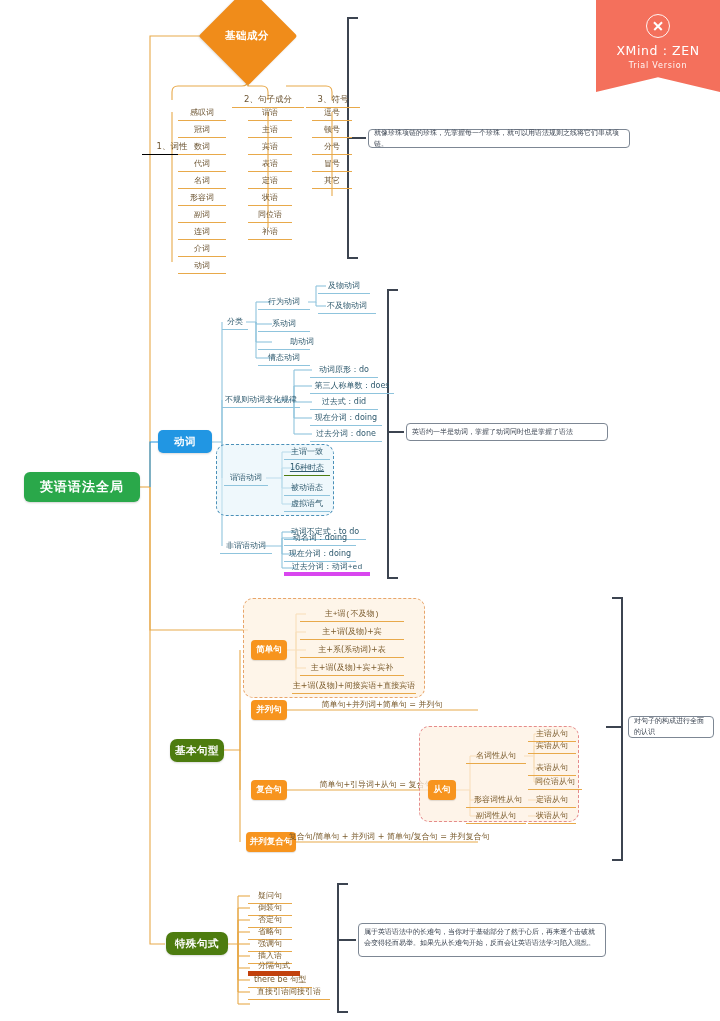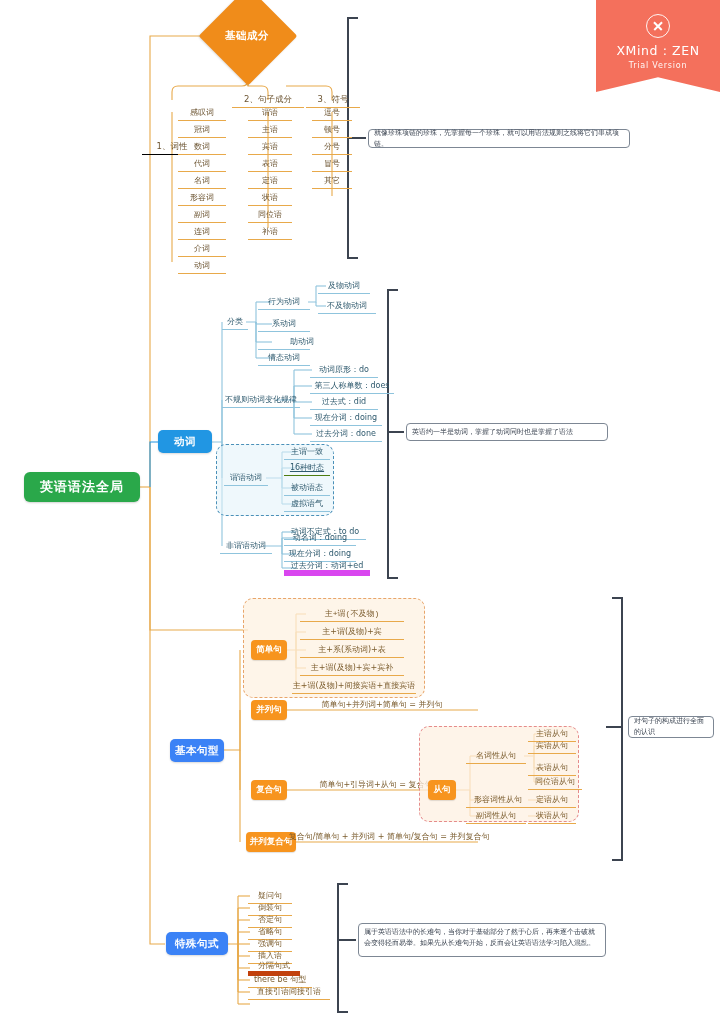--- a/index.html
+++ b/index.html
@@ -11,21 +11,21 @@
   .node{position:absolute;box-sizing:border-box;white-space:nowrap;
         display:flex;align-items:center;justify-content:center;}
 
   
   .root{background:#2aa84a;color:#fff;border-radius:6px;font-size:13px;
         font-weight:bold;letter-spacing:1px;padding:0 10px;box-shadow:0 1px 2px rgba(0,0,0,.18);}
 
   
   .lvl1{color:#fff;border-radius:5px;font-size:10.5px;font-weight:bold;
         letter-spacing:.5px;box-shadow:0 1px 2px rgba(0,0,0,.15);}
-  .lvl1.orange{background:#3b82f6;}
+  .lvl1.orange{background:#4d7c0f;border-radius:7px;}
   .lvl1.blue{background:#2196e3;}
 
   
   .diamond{width:70px;height:70px;background:#f08c1a;transform:rotate(45deg);
            border-radius:3px;box-shadow:0 1px 2px rgba(0,0,0,.15);}
   .diamond-label{position:absolute;color:#fff;font-size:10.5px;font-weight:bold;
                  letter-spacing:.5px;white-space:nowrap;}
 
   
   .lvl2box{background:#f7941e;color:#fff;font-size:8.5px;font-weight:bold;
@@ -259,21 +259,21 @@
   <div class="node leaf blue-t" style="left:224px;top:470px;width:44px;height:16px;border-bottom:1px solid #8fc4dd;">谓语动词</div>
   <div class="node leaf blue-t" style="left:284px;top:444px;width:46px;height:16px;border-bottom:1px solid #8fc4dd;">主谓一致</div>
   <div class="node leaf blue-t" style="left:284px;top:460px;width:46px;height:16px;border-bottom:1px solid #4d7c0f;text-decoration:underline;">16种时态</div>
   <div class="node leaf blue-t" style="left:284px;top:480px;width:46px;height:16px;border-bottom:1px solid #8fc4dd;">被动语态</div>
   <div class="node leaf blue-t" style="left:284px;top:496px;width:46px;height:16px;border-bottom:1px solid #8fc4dd;">虚拟语气</div>
 
   <div class="node leaf blue-t" style="left:220px;top:538px;width:52px;height:16px;border-bottom:1px solid #8fc4dd;">非谓语动词</div>
   <div class="node leaf blue-t" style="left:284px;top:524px;width:82px;height:16px;border-bottom:1px solid #8fc4dd;">动词不定式：to do</div>
   <div class="node leaf blue-t" style="left:284px;top:530px;width:72px;height:16px;border-bottom:1px solid #8fc4dd;">动名词：doing</div>
   <div class="node leaf blue-t" style="left:284px;top:546px;width:72px;height:16px;border-bottom:1px solid #8fc4dd;">现在分词：doing</div>
-  <div class="node leaf blue-t" style="left:284px;top:560px;width:86px;height:16px;border-bottom:6px solid #d946ef;">过去分词：动词+ed</div>
+  <div class="node leaf blue-t" style="left:284px;top:560px;width:86px;height:16px;border-bottom:4px solid #d946ef;font-family:Liberation Mono, monospace;">过去分词：动词+ed</div>
 
   <div class="note" style="left:406px;top:423px;width:202px;height:18px;display:flex;align-items:center;">英语约一半是动词，掌握了动词同时也是掌握了语法</div>
 
   <div class="node lvl1 orange" style="left:170px;top:739px;width:54px;height:23px;">基本句型</div>
 
   <div class="dash peach" style="left:243px;top:598px;width:182px;height:100px;"></div>
   <div class="node lvl2box" style="left:251px;top:640px;width:36px;height:20px;">简单句</div>
   <div class="node leaf orange-t" style="left:300px;top:606px;width:104px;height:16px;border-bottom:1px solid #e8a94a;font-family:Liberation Mono, monospace;">主+谓(不及物)</div>
   <div class="node leaf orange-t" style="left:300px;top:624px;width:104px;height:16px;border-bottom:1px solid #e8a94a;">主+谓(及物)+宾</div>
   <div class="node leaf orange-t" style="left:300px;top:642px;width:104px;height:16px;border-bottom:1px solid #e8a94a;">主+系(系动词)+表</div>

